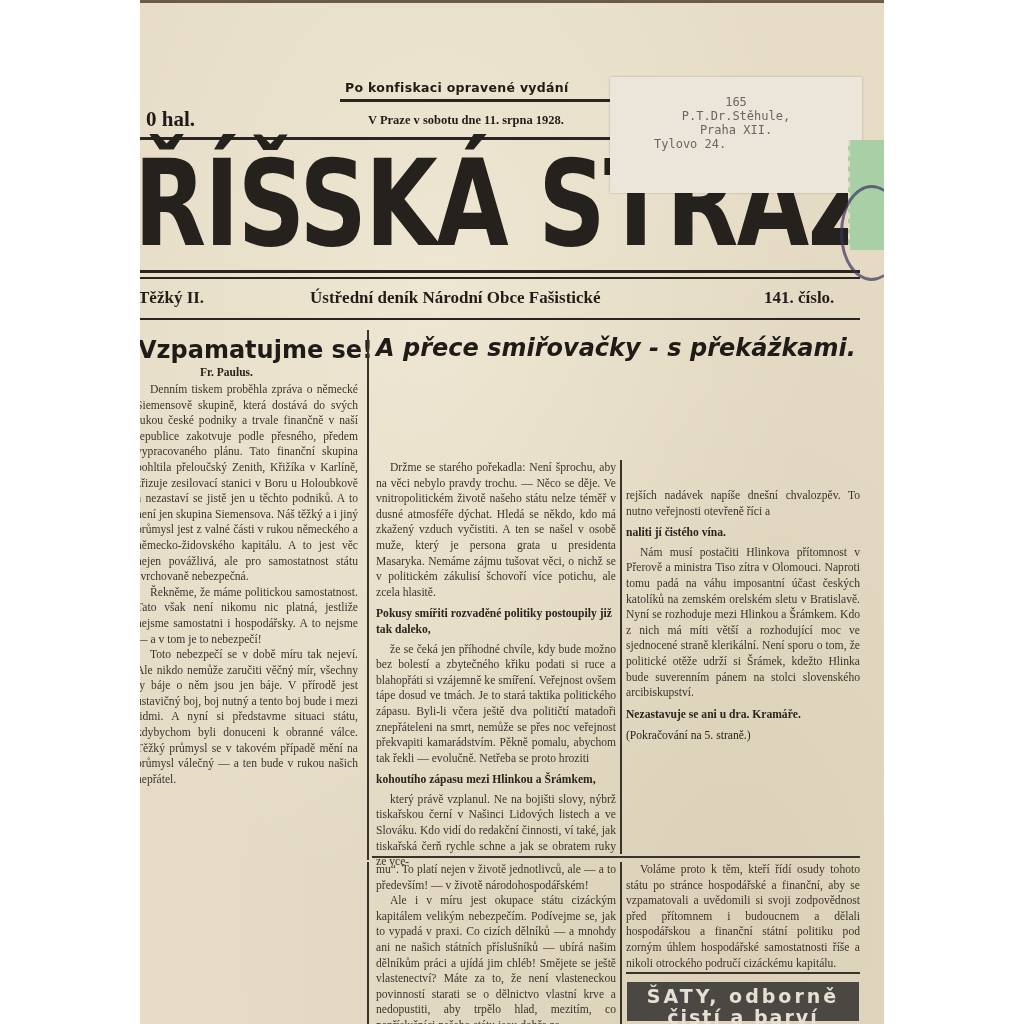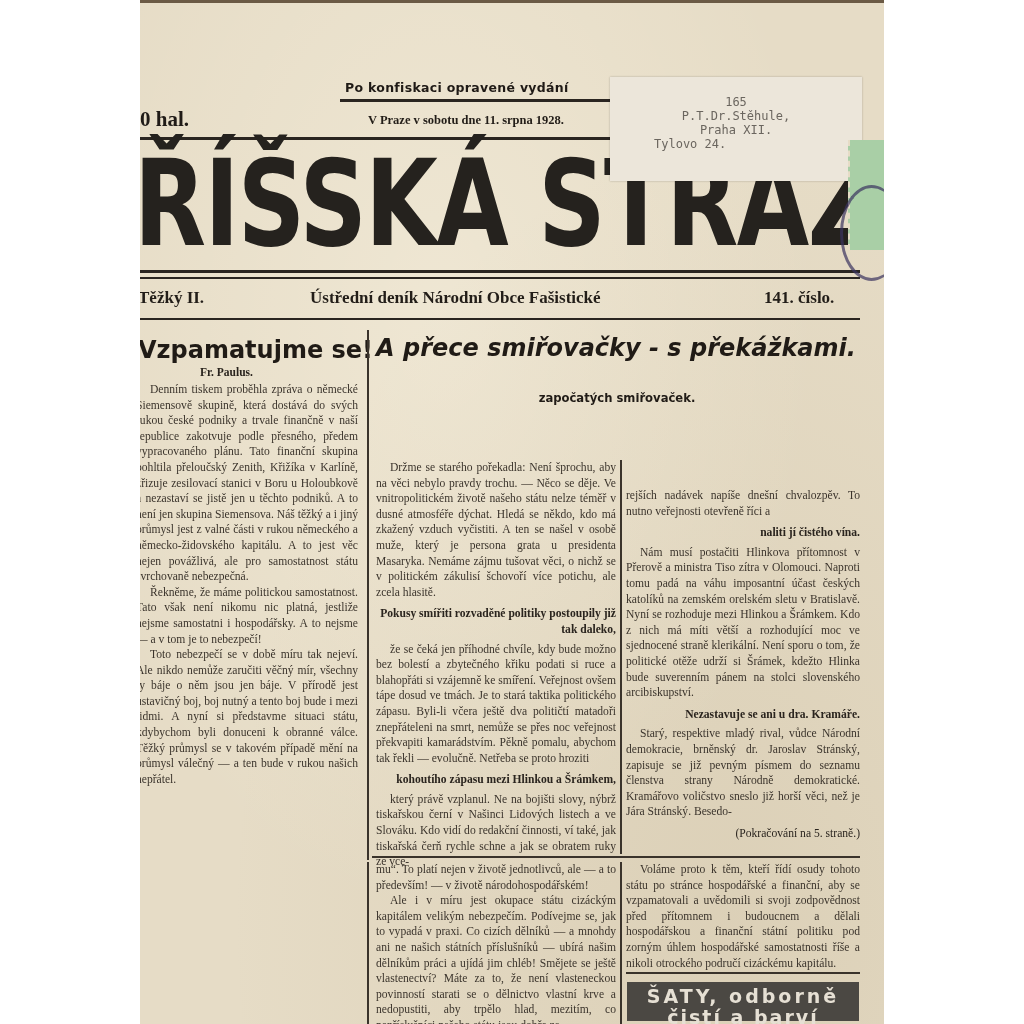--- a/index.html
+++ b/index.html
@@ -6,45 +6,45 @@
   body { width:1024px; height:1024px; background:#ffffff; position:relative; overflow:hidden;
          font-family:"Liberation Serif", serif; color:#2a2520; }
   .paper { position:absolute; left:140px; top:0; width:744px; height:1024px; background:#e6dcc6;
            background-image: radial-gradient(ellipse at 40% 30%, rgba(255,250,235,0.35), rgba(0,0,0,0) 60%),
                              radial-gradient(ellipse at 80% 90%, rgba(160,140,100,0.15), rgba(0,0,0,0) 60%);
            overflow:hidden; }
   .top-edge { position:absolute; left:0; top:0; width:744px; height:3px; background:#6b5a45; }
   .banner { position:absolute; left:205px; top:80px; font-family:"DejaVu Sans", sans-serif; font-weight:bold;
             font-size:12.5px; letter-spacing:0.3px; color:#1f1a16; }
   .banner-rule { position:absolute; left:200px; top:99px; width:290px; height:3px; background:#2a2520; }
-  .price { position:absolute; left:0; top:107px; font-weight:bold; font-size:21px; color:#201b17; }
+  .price { position:absolute; left:0; top:107px; font-weight:bold; font-size:21px; color:#201b17;padding-left:6px; }
   .dateline { position:absolute; left:228px; top:113px; font-weight:bold; font-size:12.5px; color:#221d18; }
   .rule-a { position:absolute; left:0; top:137px; width:470px; height:3px; background:#2a2520; }
   .masthead { position:absolute; left:-6px; top:140px; font-family:"DejaVu Sans", sans-serif; font-weight:bold;
               font-size:120px; line-height:128px; letter-spacing:-2px; color:#25221e;
               transform:scaleX(0.78); transform-origin:left top; white-space:nowrap; }
   .rule-b { position:absolute; left:0; top:270px; width:720px; height:3px; background:#2a2520; }
   .rule-c { position:absolute; left:0; top:277px; width:720px; height:2px; background:#2a2520; }
   .subhead-row { position:absolute; left:0; top:288px; width:718px; font-weight:bold; font-size:17px; color:#221d18; }
   .subhead-row span { position:absolute; top:0; white-space:nowrap; }
   .rule-d { position:absolute; left:0; top:318px; width:720px; height:2px; background:#2a2520; }
 
-  .label { position:absolute; left:470px; top:77px; width:252px; height:104px; background:#ece6da;
+  .label { position:absolute; left:470px; top:77px; width:252px; height:116px; background:#ece6da;
            box-shadow:0 0 2px rgba(0,0,0,0.25); font-family:"DejaVu Sans Mono", monospace; font-size:12px;
            color:#6b665f; text-align:center; line-height:14px; padding-top:18px; box-sizing:border-box; }
   .label div { white-space:nowrap; }
   .stamp { position:absolute; left:708px; top:140px; width:36px; height:110px;
            background:#a9cfa6; border-left:2px dashed #e6dcc6; }
   .stamp-mark { position:absolute; left:700px; top:185px; width:60px; height:90px; border:3px solid #3b3460;
                 border-radius:50%; border-right:none; opacity:0.7; }
 
   .vrule { position:absolute; width:2px; background:#3a332b; }
   .col { position:absolute; font-size:11.6px; line-height:15.6px; color:#3b342c; text-align:justify; }
   .col p { margin:0; text-indent:14px; }
-  .col .sub { font-weight:bold; text-align:right; text-indent:0; margin:6px 0 4px; color:#2a241e; }
+  .col .sub { font-weight:bold; text-align:left; text-indent:0; margin:6px 0 4px; color:#2a241e; }
   .h-left { position:absolute; left:-2px; top:336px; font-family:"DejaVu Sans", sans-serif; font-weight:bold;
             font-size:24px; color:#201b16; white-space:nowrap; }
   .byline { position:absolute; left:60px; top:366px; font-weight:bold; font-size:11.5px; color:#2a241e; }
   .h-main { position:absolute; left:232px; top:334px; width:488px; text-align:center; font-family:"DejaVu Sans", sans-serif;
             font-weight:bold; font-style:italic; font-size:24px; line-height:28px; color:#201b16; }
   .deck { position:absolute; left:236px; top:392px; width:482px; font-family:"DejaVu Sans", sans-serif; font-weight:bold;
           font-size:11.6px; line-height:13px; color:#201b16; text-align:justify; }
   .deck .last { text-align:center; display:block; }
   .hrule { position:absolute; height:2px; background:#3a332b; }
   .ad { position:absolute; left:487px; top:982px; width:232px; height:39px; background:#4b4843;
@@ -90,37 +90,35 @@
     <p>Denním tiskem proběhla zpráva o německé Siemensově skupině, která dostává do svých rukou české podniky a trvale finančně v naší republice zakotvuje podle přesného, předem vypracovaného plánu. Tato finanční skupina pohltila přeloučský Zenith, Křižíka v Karlíně, zřizuje zesilovací stanici v Boru u Holoubkově a nezastaví se jistě jen u těchto podniků. A to není jen skupina Siemensova. Náš těžký a i jiný průmysl jest z valné části v rukou německého a německo-židovského kapitálu. A to jest věc nejen povážlivá, ale pro samostatnost státu svrchovaně nebezpečná.</p>
     <p>Řekněme, že máme politickou samostatnost. Tato však není nikomu nic platná, jestliže nejsme samostatni i hospodářsky. A to nejsme — a v tom je to nebezpečí!</p>
     <p>Toto nebezpečí se v době míru tak nejeví. Ale nikdo nemůže zaručiti věčný mír, všechny ty báje o něm jsou jen báje. V přírodě jest ustavičný boj, boj nutný a tento boj bude i mezi lidmi. A nyní si představme situaci státu, kdybychom byli donuceni k obranné válce. Těžký průmysl se v takovém případě mění na průmysl válečný — a ten bude v rukou našich nepřátel.</p>
   </div>
 
   <div class="vrule" style="left:227px; top:330px; height:530px;"></div>
   <div class="vrule" style="left:227px; top:862px; height:162px;"></div>
 
   <div class="h-main">A přece smiřovačky - s překážkami.</div>
   <div class="deck">
-    <span class="last">započatých smiřovaček.</span>
   </div>
 
   <div class="col" id="mcol1" style="left:236px; top:460px; width:240px;">
       <p>Držme se starého pořekadla: Není šprochu, aby na věci nebylo pravdy trochu. — Něco se děje. Ve vnitropolitickém životě našeho státu nelze téměř v dusné atmosféře dýchat. Hledá se někdo, kdo má zkažený vzduch vyčistiti. A ten se našel v osobě muže, který je persona grata u presidenta Masaryka. Nemáme zájmu tušovat věci, o nichž se v politickém zákulisí šchovoří více potichu, ale zcela hlasitě.</p>
       <p class="sub">Pokusy smířiti rozvaděné politiky postoupily již tak daleko,</p>
       <p>že se čeká jen příhodné chvíle, kdy bude možno bez bolestí a zbytečného křiku podati si ruce a blahopřáti si vzájemně ke smíření. Veřejnost ovšem tápe dosud ve tmách. Je to stará taktika politického zápasu. Byli-li včera ještě dva političtí matadoři znepřáteleni na smrt, nemůže se přes noc veřejnost překvapiti kamarádstvím. Pěkně pomalu, abychom tak řekli — evolučně. Netřeba se proto hroziti</p>
       <p class="sub">kohoutího zápasu mezi Hlinkou a Šrámkem,</p>
       <p>který právě vzplanul. Ne na bojišti slovy, nýbrž tiskařskou černí v Našinci Lidových listech a ve Slováku. Kdo vidí do redakční činnosti, ví také, jak tiskařská čerň rychle schne a jak se obratem ruky ze vče-</p>
     </div>
   <div class="vrule" style="left:480px; top:460px; height:394px;"></div>
   <div class="col" id="mcol2" style="left:486px; top:460px; width:234px;margin-top:28px;">
       <p style="text-indent: 0px;">rejších nadávek napíše dnešní chvalozpěv. To nutno veřejnosti otevřeně říci a</p>
       <p class="sub">naliti jí čistého vína.</p>
       <p>Nám musí postačiti Hlinkova přítomnost v Přerově a ministra Tiso zítra v Olomouci. Naproti tomu padá na váhu imposantní účast českých katolíků na zemském orelském sletu v Bratislavě. Nyní se rozhoduje mezi Hlinkou a Šrámkem. Kdo z nich má míti větší a rozhodující moc ve sjednocené straně klerikální. Není sporu o tom, že politické otěže udrží si Šrámek, kdežto Hlinka bude suverenním pánem na stolci slovenského arcibiskupství.</p>
       <p class="sub">Nezastavuje se ani u dra. Kramáře.</p>
-      <p>Starý, respektive mladý rival, vůdce Národní demokracie, brněnský dr. Jaroslav Stránský, zapisuje se již pevným písmem do seznamu členstva strany Národně demokratické. Kramářovo voličstvo sneslo již horší věci, než je Jára Stránský. Besedo-</p>
       <p class="sub" style="font-weight: normal;">(Pokračování na 5. straně.)</p>
     </div>
 
   <div class="hrule" style="left:232px; top:856px; width:488px;"></div>
 
   <div class="col" id="ccol1" style="left:236px; top:862px; width:240px;">
       <p style="text-indent: 0px;">mu“. To platí nejen v životě jednotlivců, ale — a to především! — v životě národohospodářském!</p>
       <p>Ale i v míru jest okupace státu cizáckým kapitálem velikým nebezpečím. Podívejme se, jak to vypadá v praxi. Co cizích dělníků — a mnohdy ani ne našich státních příslušníků — ubírá našim dělníkům práci a ujídá jim chléb! Smějete se ještě vlastenectví? Máte za to, že není vlasteneckou povinností starati se o dělnictvo vlastní krve a nedopustiti, aby trpělo hlad, mezitím, co nepříslušníci našeho státu jsou dobře za-</p>
     </div>
   <div class="vrule" style="left:480px; top:862px; height:162px;"></div>

